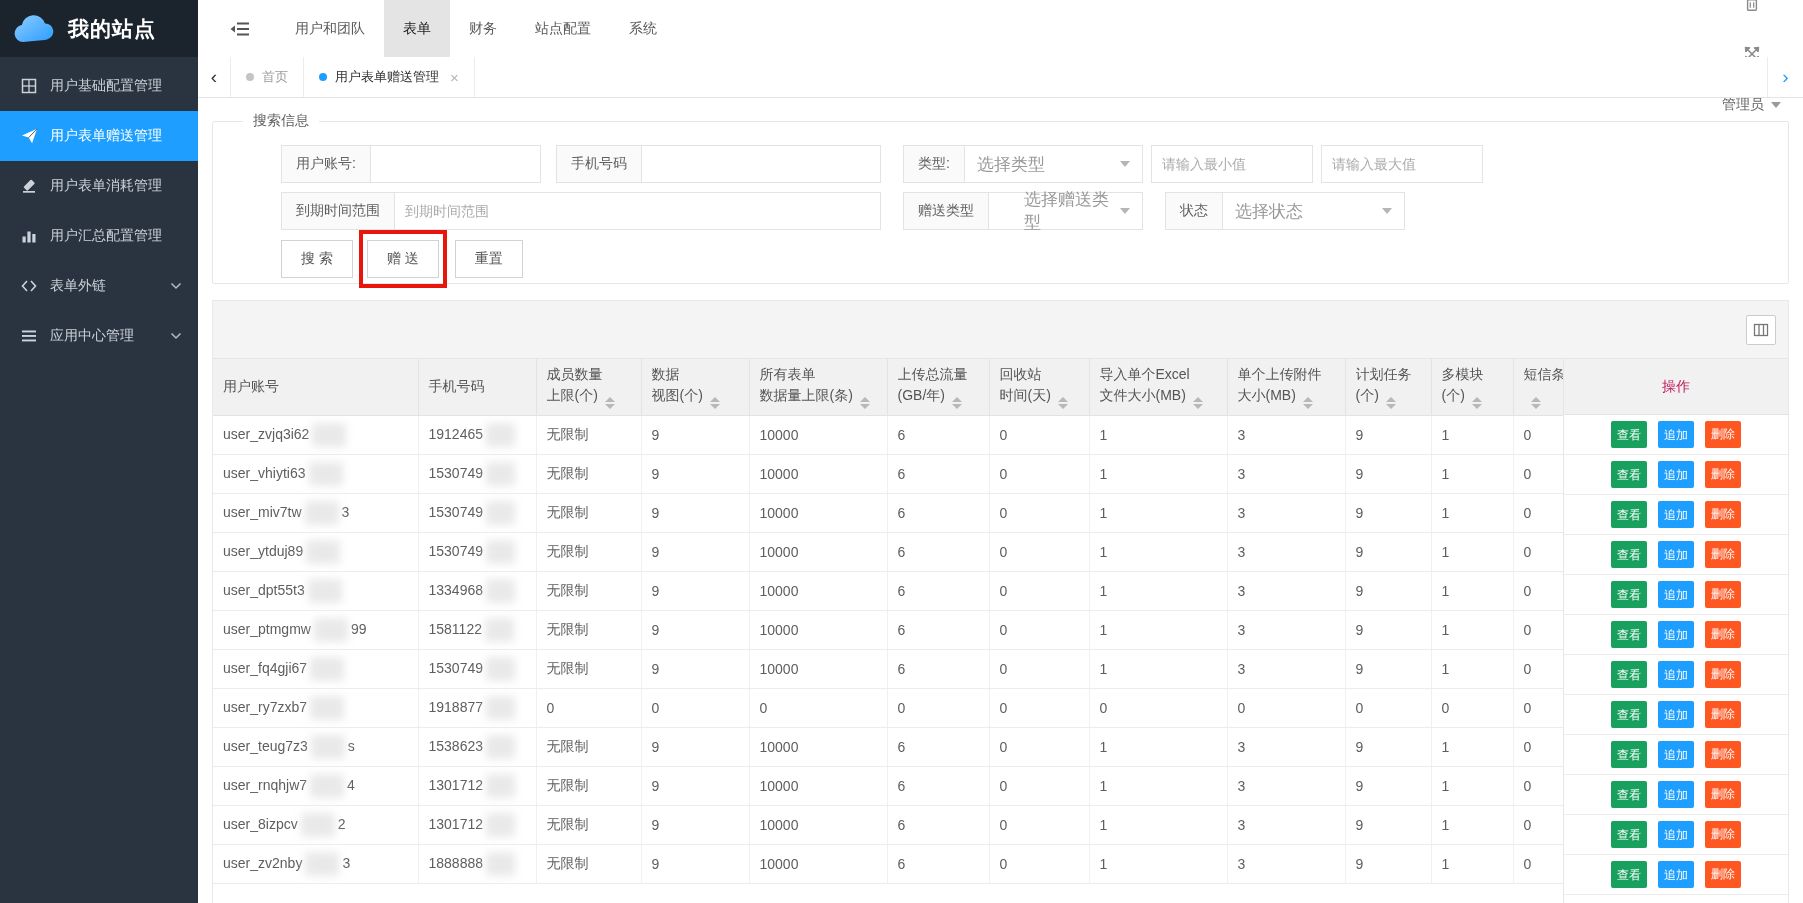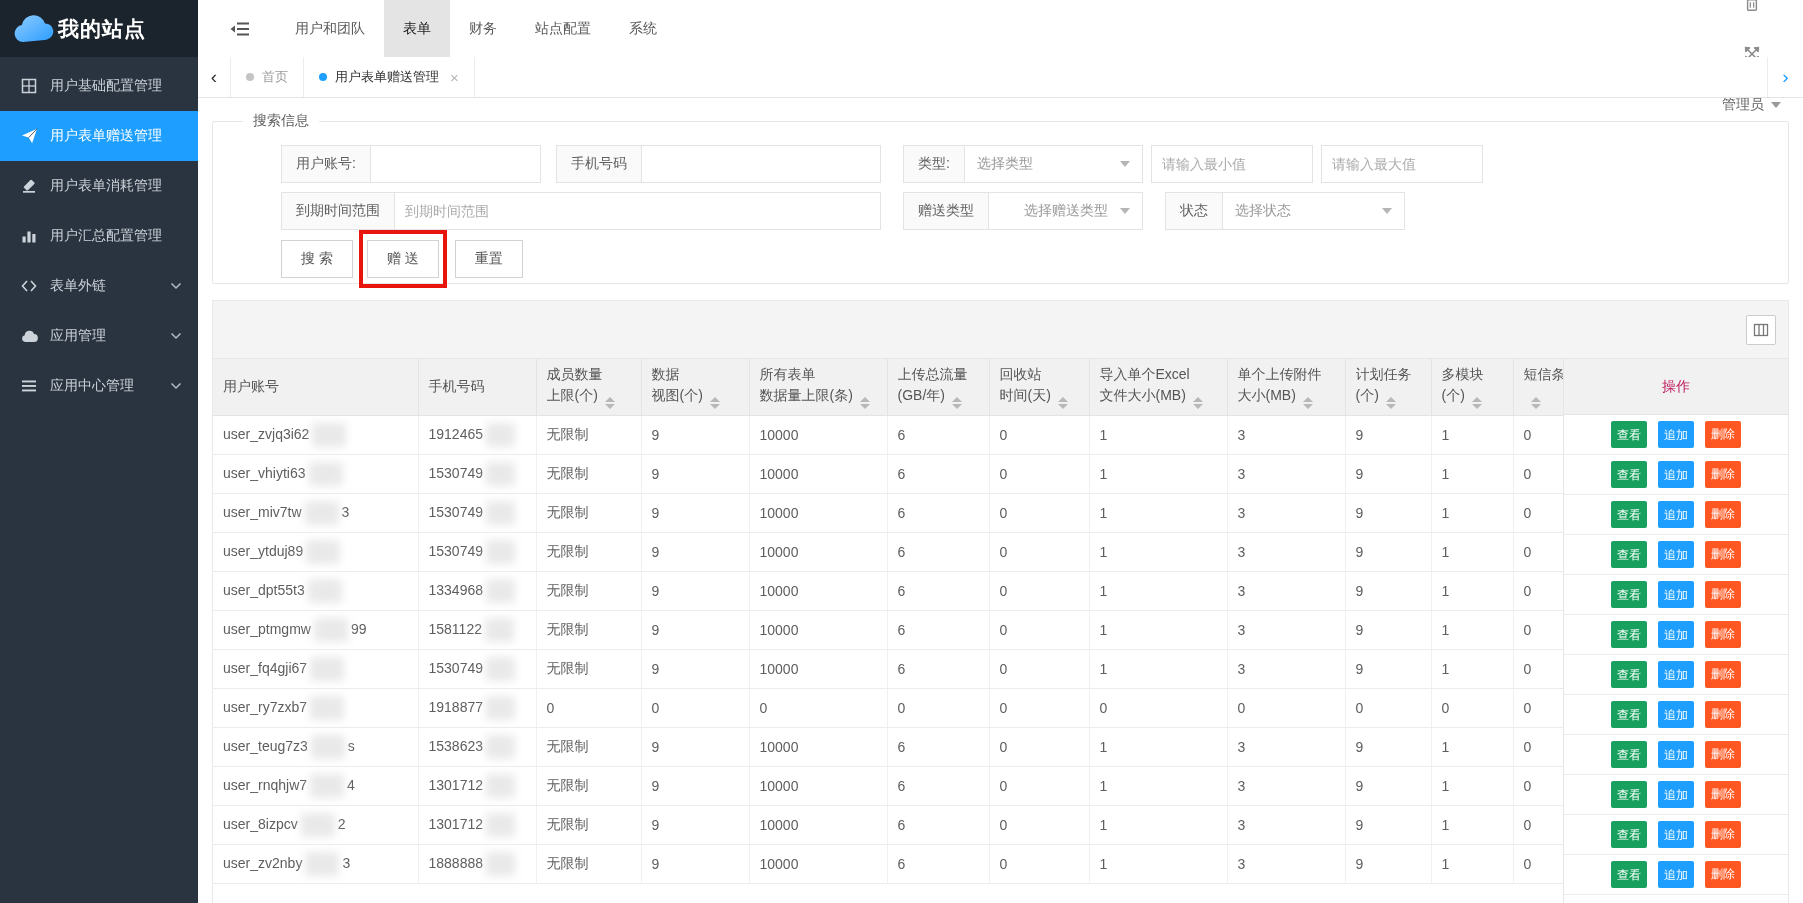--- a/index.html
+++ b/index.html
@@ -6,21 +6,21 @@
     --accent:#1E9FFF; --green:#18a15e; --red:#FF5722; --annot:#e8150d;
     --side-bg:#2a3440; --side-logo-bg:#1b232d;
   }
   *{box-sizing:border-box;}
   html,body{margin:0;padding:0;}
   body{width:1803px;height:903px;overflow:hidden;font-family:"Liberation Sans","DejaVu Sans",sans-serif;background:#fff;position:relative;}
   svg{display:block;}
 
   
   .sidebar{position:absolute;left:0;top:0;width:198px;height:903px;background:var(--side-bg);z-index:5;}
-  .logo{height:57px;background:var(--side-logo-bg);display:flex;align-items:center;padding-left:12px;cursor:pointer;}
+  .logo{height:57px;background:var(--side-logo-bg);display:flex;align-items:center;padding-left:12px;gap:10px;cursor:pointer;}
   .logo-text{color:#fff;font-size:21px;font-weight:bold;letter-spacing:1px;}
   .side-menu{padding-top:4px;}
   .side-item{height:50px;display:flex;align-items:center;padding:0 16px 0 20px;color:#ccd2d9;font-size:14px;cursor:pointer;}
   .side-item .ic{width:18px;height:18px;margin-right:12px;display:flex;align-items:center;justify-content:center;flex:0 0 auto;}
   .side-item .lbl{white-space:nowrap;}
   .side-item .chev{margin-left:auto;display:flex;opacity:.85;}
   .side-item.active{background:var(--accent);color:#fff;}
 
   
   .topbar{position:absolute;left:198px;top:0;right:0;height:57px;background:#fff;display:flex;align-items:center;z-index:4;}
@@ -48,21 +48,21 @@
 
   
   .search-fs{margin:14px 14px 0;border:1px solid #e6e6e6;border-radius:2px;padding:6px 24px 16px;height:172px;}
   .search-fs legend{padding:0 10px;margin-left:6px;color:#5f5f5f;font-size:14px;}
   .f-row{display:flex;margin-top:9px;align-items:center;padding-left:44px;}
   .group{display:flex;border:1px solid #e3e3e3;height:38px;background:#fff;}
   .glabel{background:#fafafa;border-right:1px solid #e3e3e3;display:flex;align-items:center;padding:0 14px;color:#5f5f5f;font-size:14px;white-space:nowrap;flex:0 0 auto;}
   .group input{border:none;outline:none;padding:0 10px;font-size:14px;flex:1;min-width:0;color:#333;}
   .group input::placeholder,.s-input::placeholder{color:#ababab;}
   .s-input{border:1px solid #e3e3e3;height:38px;padding:0 10px;font-size:14px;outline:none;color:#333;}
-  .select{display:flex;align-items:center;justify-content:space-between;padding:0 12px;color:#999;font-size:14px;cursor:pointer;flex:1;min-width:0;}
+  .select{display:flex;align-items:center;justify-content:space-between;padding:0 12px;color:#999;font-size:17px;cursor:pointer;flex:1;min-width:0;}
   .caret{width:0;height:0;border-left:5px solid transparent;border-right:5px solid transparent;border-top:6px solid #b6b6b6;flex:0 0 auto;margin-left:8px;}
   .g-account{width:260px;}
   .g-phone{width:325px;margin-left:15px;}
   .g-type{width:240px;margin-left:22px;}
   .in-min{width:162px;margin-left:8px;}
   .in-max{width:162px;margin-left:8px;}
   .g-expire{width:600px;}
   .g-gift{width:240px;margin-left:22px;gap:23px;}
   .g-status{width:240px;margin-left:22px;}
   .btn{height:38px;padding:0 19px;border:1px solid #d2d2d2;background:#fff;font-size:14px;color:#555;cursor:pointer;font-family:inherit;}
@@ -158,33 +158,20 @@
 
   </div>
       <div class="side-item">
     <span class="ic">
           <svg width="16" height="16" viewBox="0 0 16 16" fill="none" stroke="currentColor" stroke-width="1.6">
             <polyline points="6,3 1.5,8 6,13"></polyline>
             <polyline points="10,3 14.5,8 10,13"></polyline>
           </svg>
         </span>
     <span class="lbl">表单外链</span>
-    <span class="chev">
-      <svg width="12" height="8" viewBox="0 0 12 8">
-            <polyline points="1.5,1.5 6,6 10.5,1.5" fill="none" stroke="currentColor" stroke-width="1.5"></polyline>
-          </svg>
-    </span>
-  </div>
-      <div class="side-item">
-    <span class="ic">
-          <svg width="17" height="14" viewBox="0 0 17 14">
-            <path d="M4.2 13 a3.4 3.4 0 0 1 -0.5-6.7 A4.8 4.8 0 0 1 13 4.9 a3.3 3.3 0 0 1 -0.4 8.1z" fill="currentColor"></path>
-          </svg>
-        </span>
-    <span class="lbl">应用管理</span>
     <span class="chev">
       <svg width="12" height="8" viewBox="0 0 12 8">
             <polyline points="1.5,1.5 6,6 10.5,1.5" fill="none" stroke="currentColor" stroke-width="1.5"></polyline>
           </svg>
     </span>
   </div>
       <div class="side-item">
     <span class="ic">
           <svg width="16" height="14" viewBox="0 0 16 14" fill="currentColor">
             <rect x="1" y="1.5" width="14" height="1.9"></rect>

